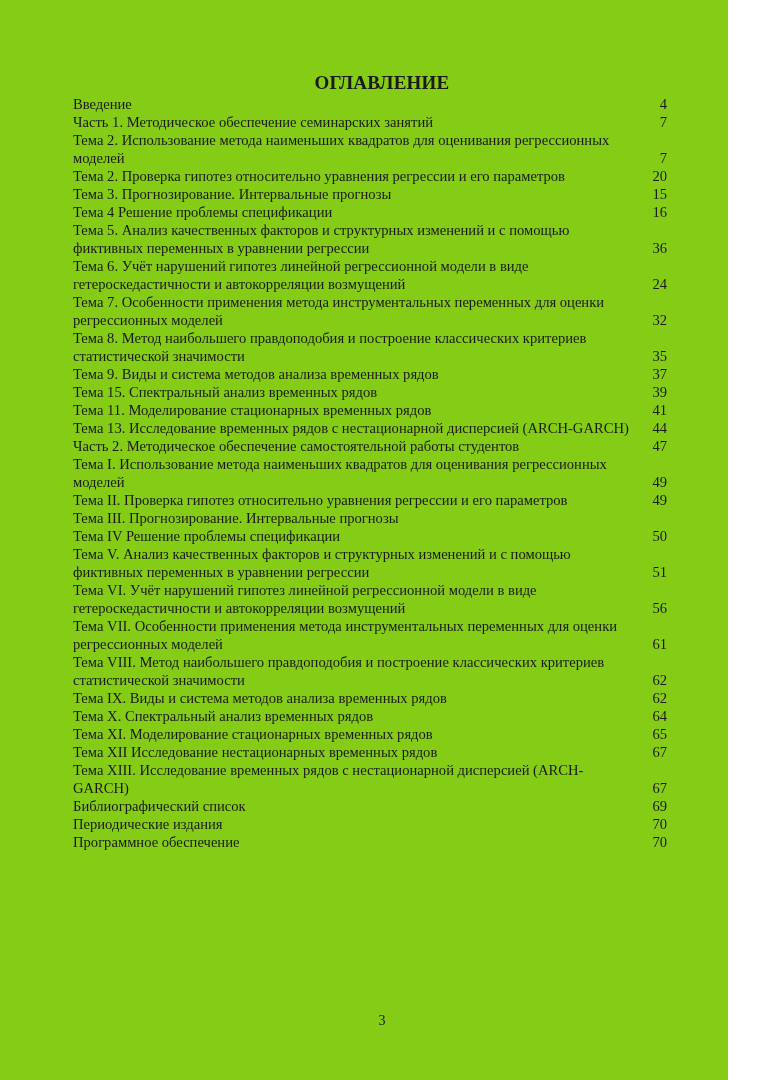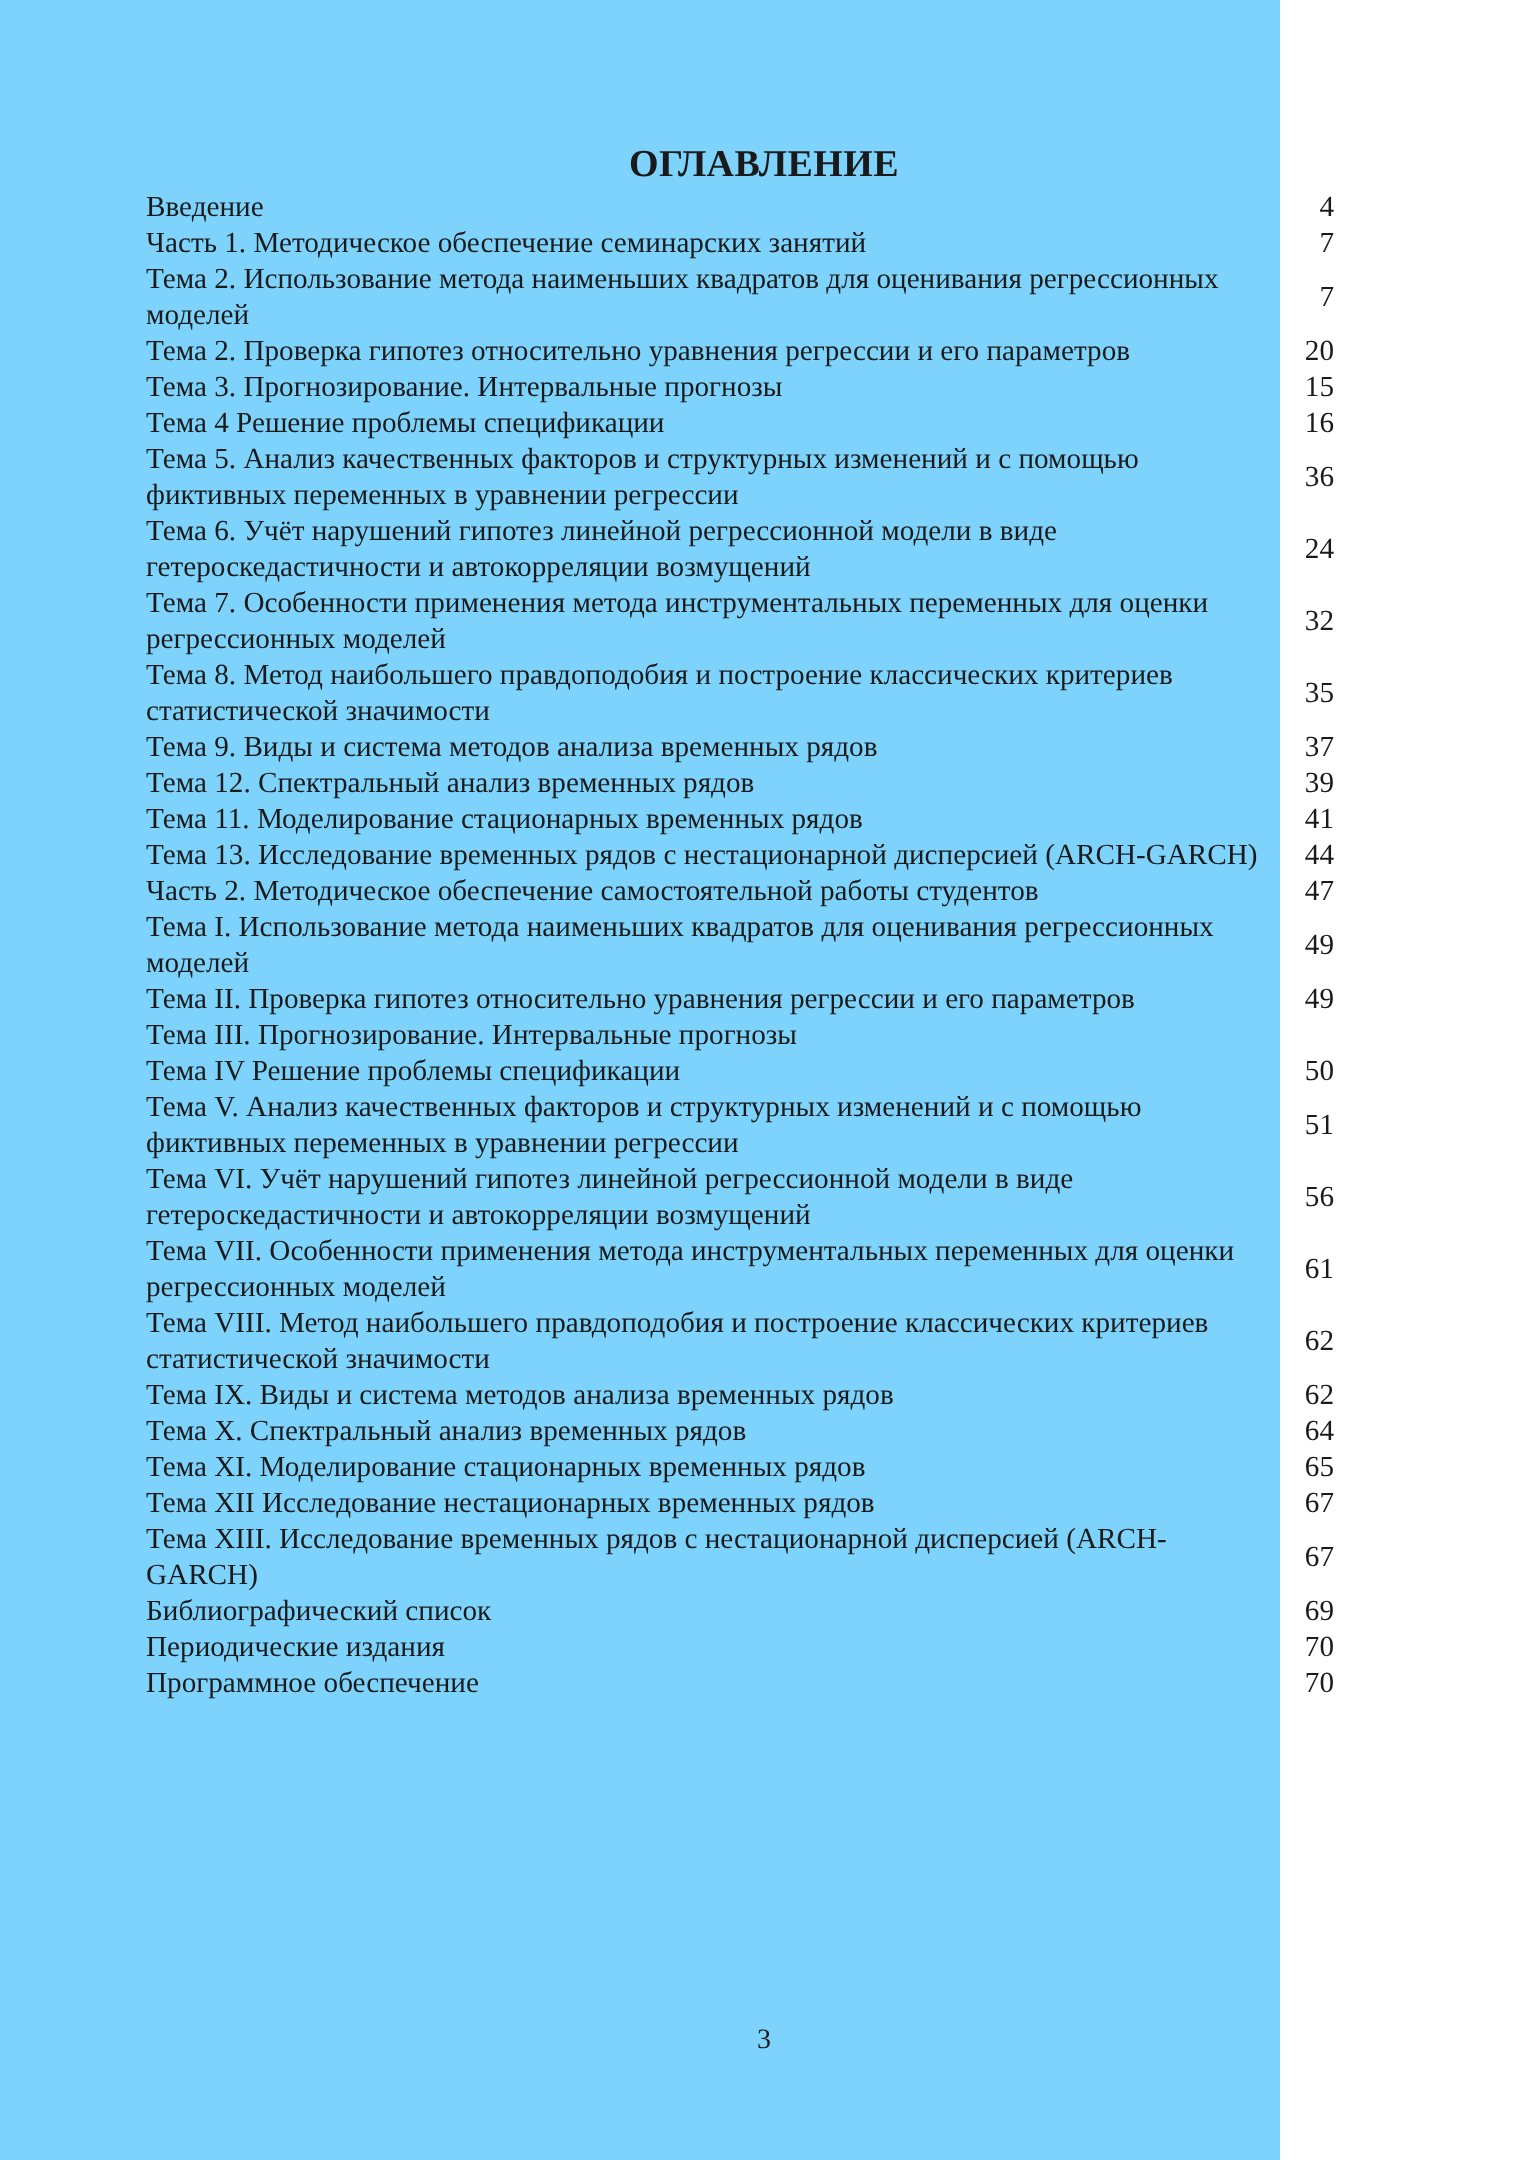--- a/index.html
+++ b/index.html
@@ -11,23 +11,23 @@
       width: 764px;
       height: 1080px;
       position: relative;
       overflow: hidden;
       font-family: "Liberation Serif", "DejaVu Serif", serif;
       color: #1a1a1a;
     }
     .page {
       position: absolute;
       left: 0; top: 0;
-      width: 640px;
+      width: 728px;
       height: 1080px;
-      background: #7dd3fc;
+      background: #84cc16;
     }
     .toc-title {
       position: absolute;
       left: 0;
       width: 764px;
       top: 72px;
       text-align: center;
       font-weight: bold;
       font-size: 19px;
       letter-spacing: 0.2px;
@@ -37,21 +37,21 @@
       position: absolute;
       left: 73px;
       top: 95px;
       width: 594px;
       margin: 0;
       padding: 0;
       list-style: none;
     }
     .toc-entry {
       display: flex;
-      align-items: center;
+      align-items: flex-end;
       font-size: 14.6px;
       line-height: 18px;
       cursor: pointer;
     }
     .toc-text {
       flex: 0 0 560px;
       width: 560px;
     }
     .toc-page {
       flex: 1 1 auto;
@@ -112,21 +112,21 @@
       </li>
       <li class="toc-entry">
         <span class="toc-text">Тема 8. Метод наибольшего правдоподобия и построение классических критериев статистической значимости</span>
         <span class="toc-page">35</span>
       </li>
       <li class="toc-entry">
         <span class="toc-text">Тема 9. Виды и система методов анализа временных рядов</span>
         <span class="toc-page">37</span>
       </li>
       <li class="toc-entry">
-        <span class="toc-text">Тема 12. Спектральный анализ временных рядов</span>
+        <span class="toc-text">Тема 15. Спектральный анализ временных рядов</span>
         <span class="toc-page">39</span>
       </li>
       <li class="toc-entry">
         <span class="toc-text">Тема 11. Моделирование стационарных временных рядов</span>
         <span class="toc-page">41</span>
       </li>
       <li class="toc-entry">
         <span class="toc-text">Тема 13. Исследование временных рядов с нестационарной дисперсией (ARCH-GARCH)</span>
         <span class="toc-page">44</span>
       </li>

